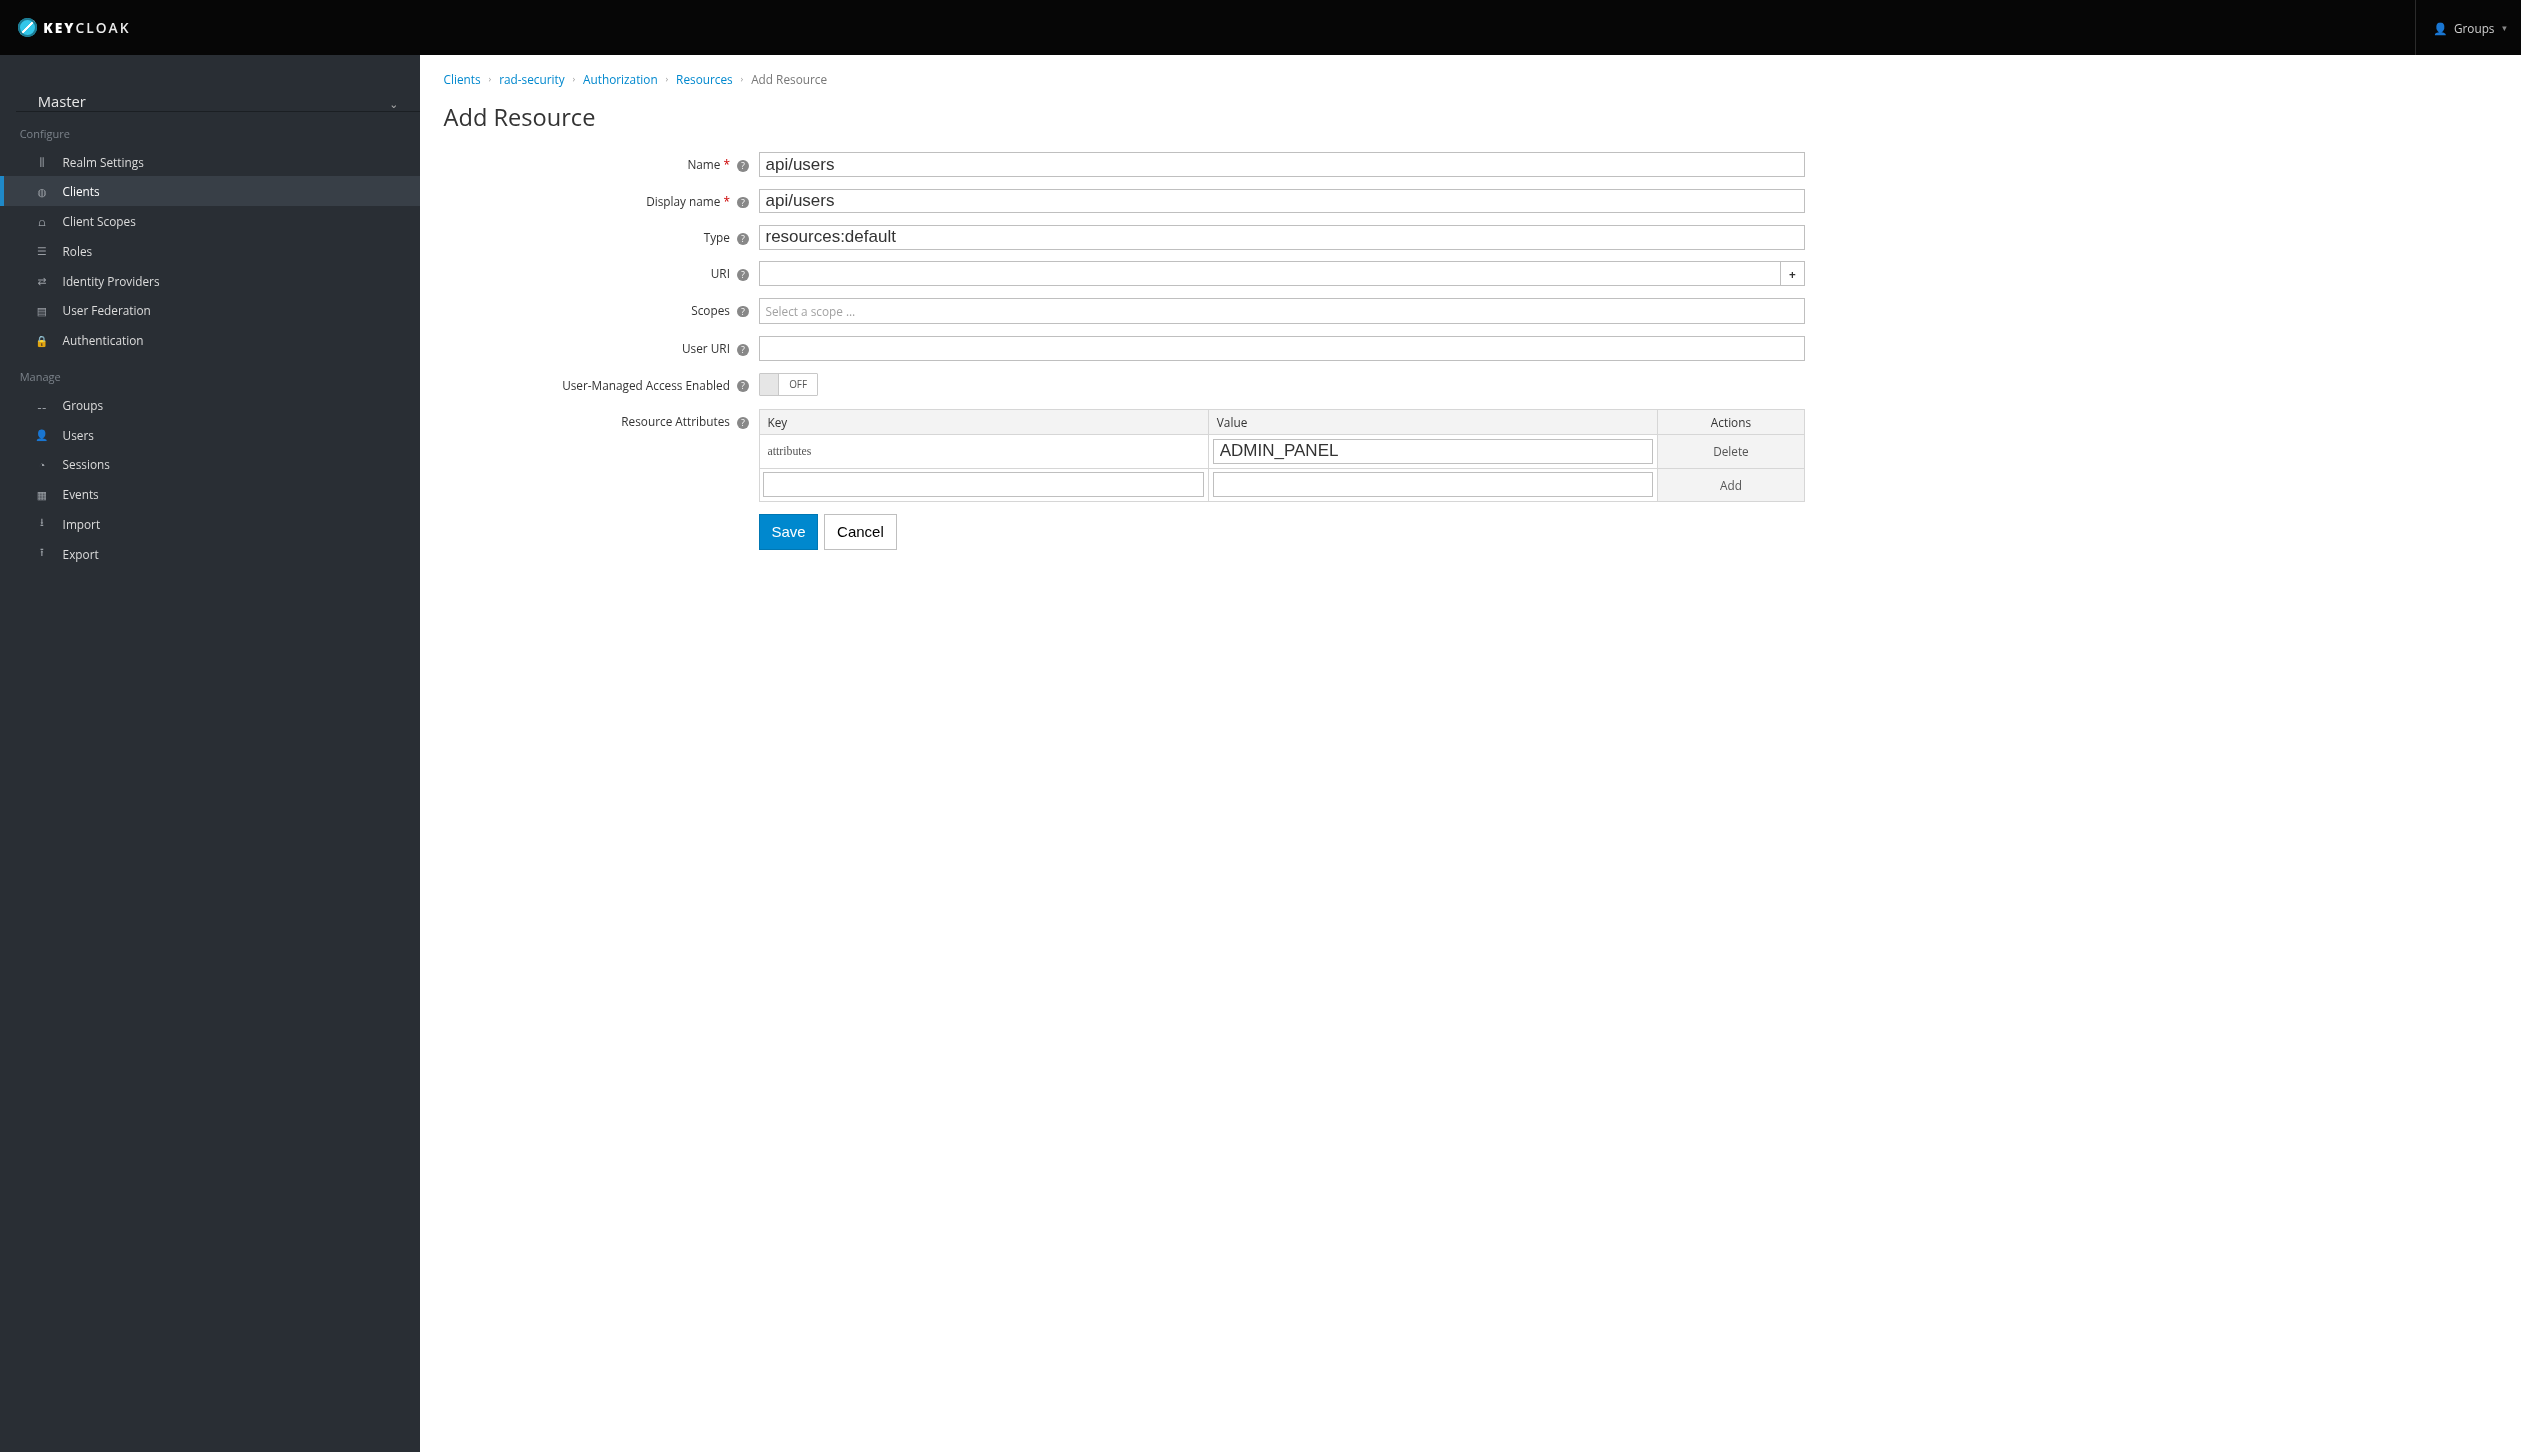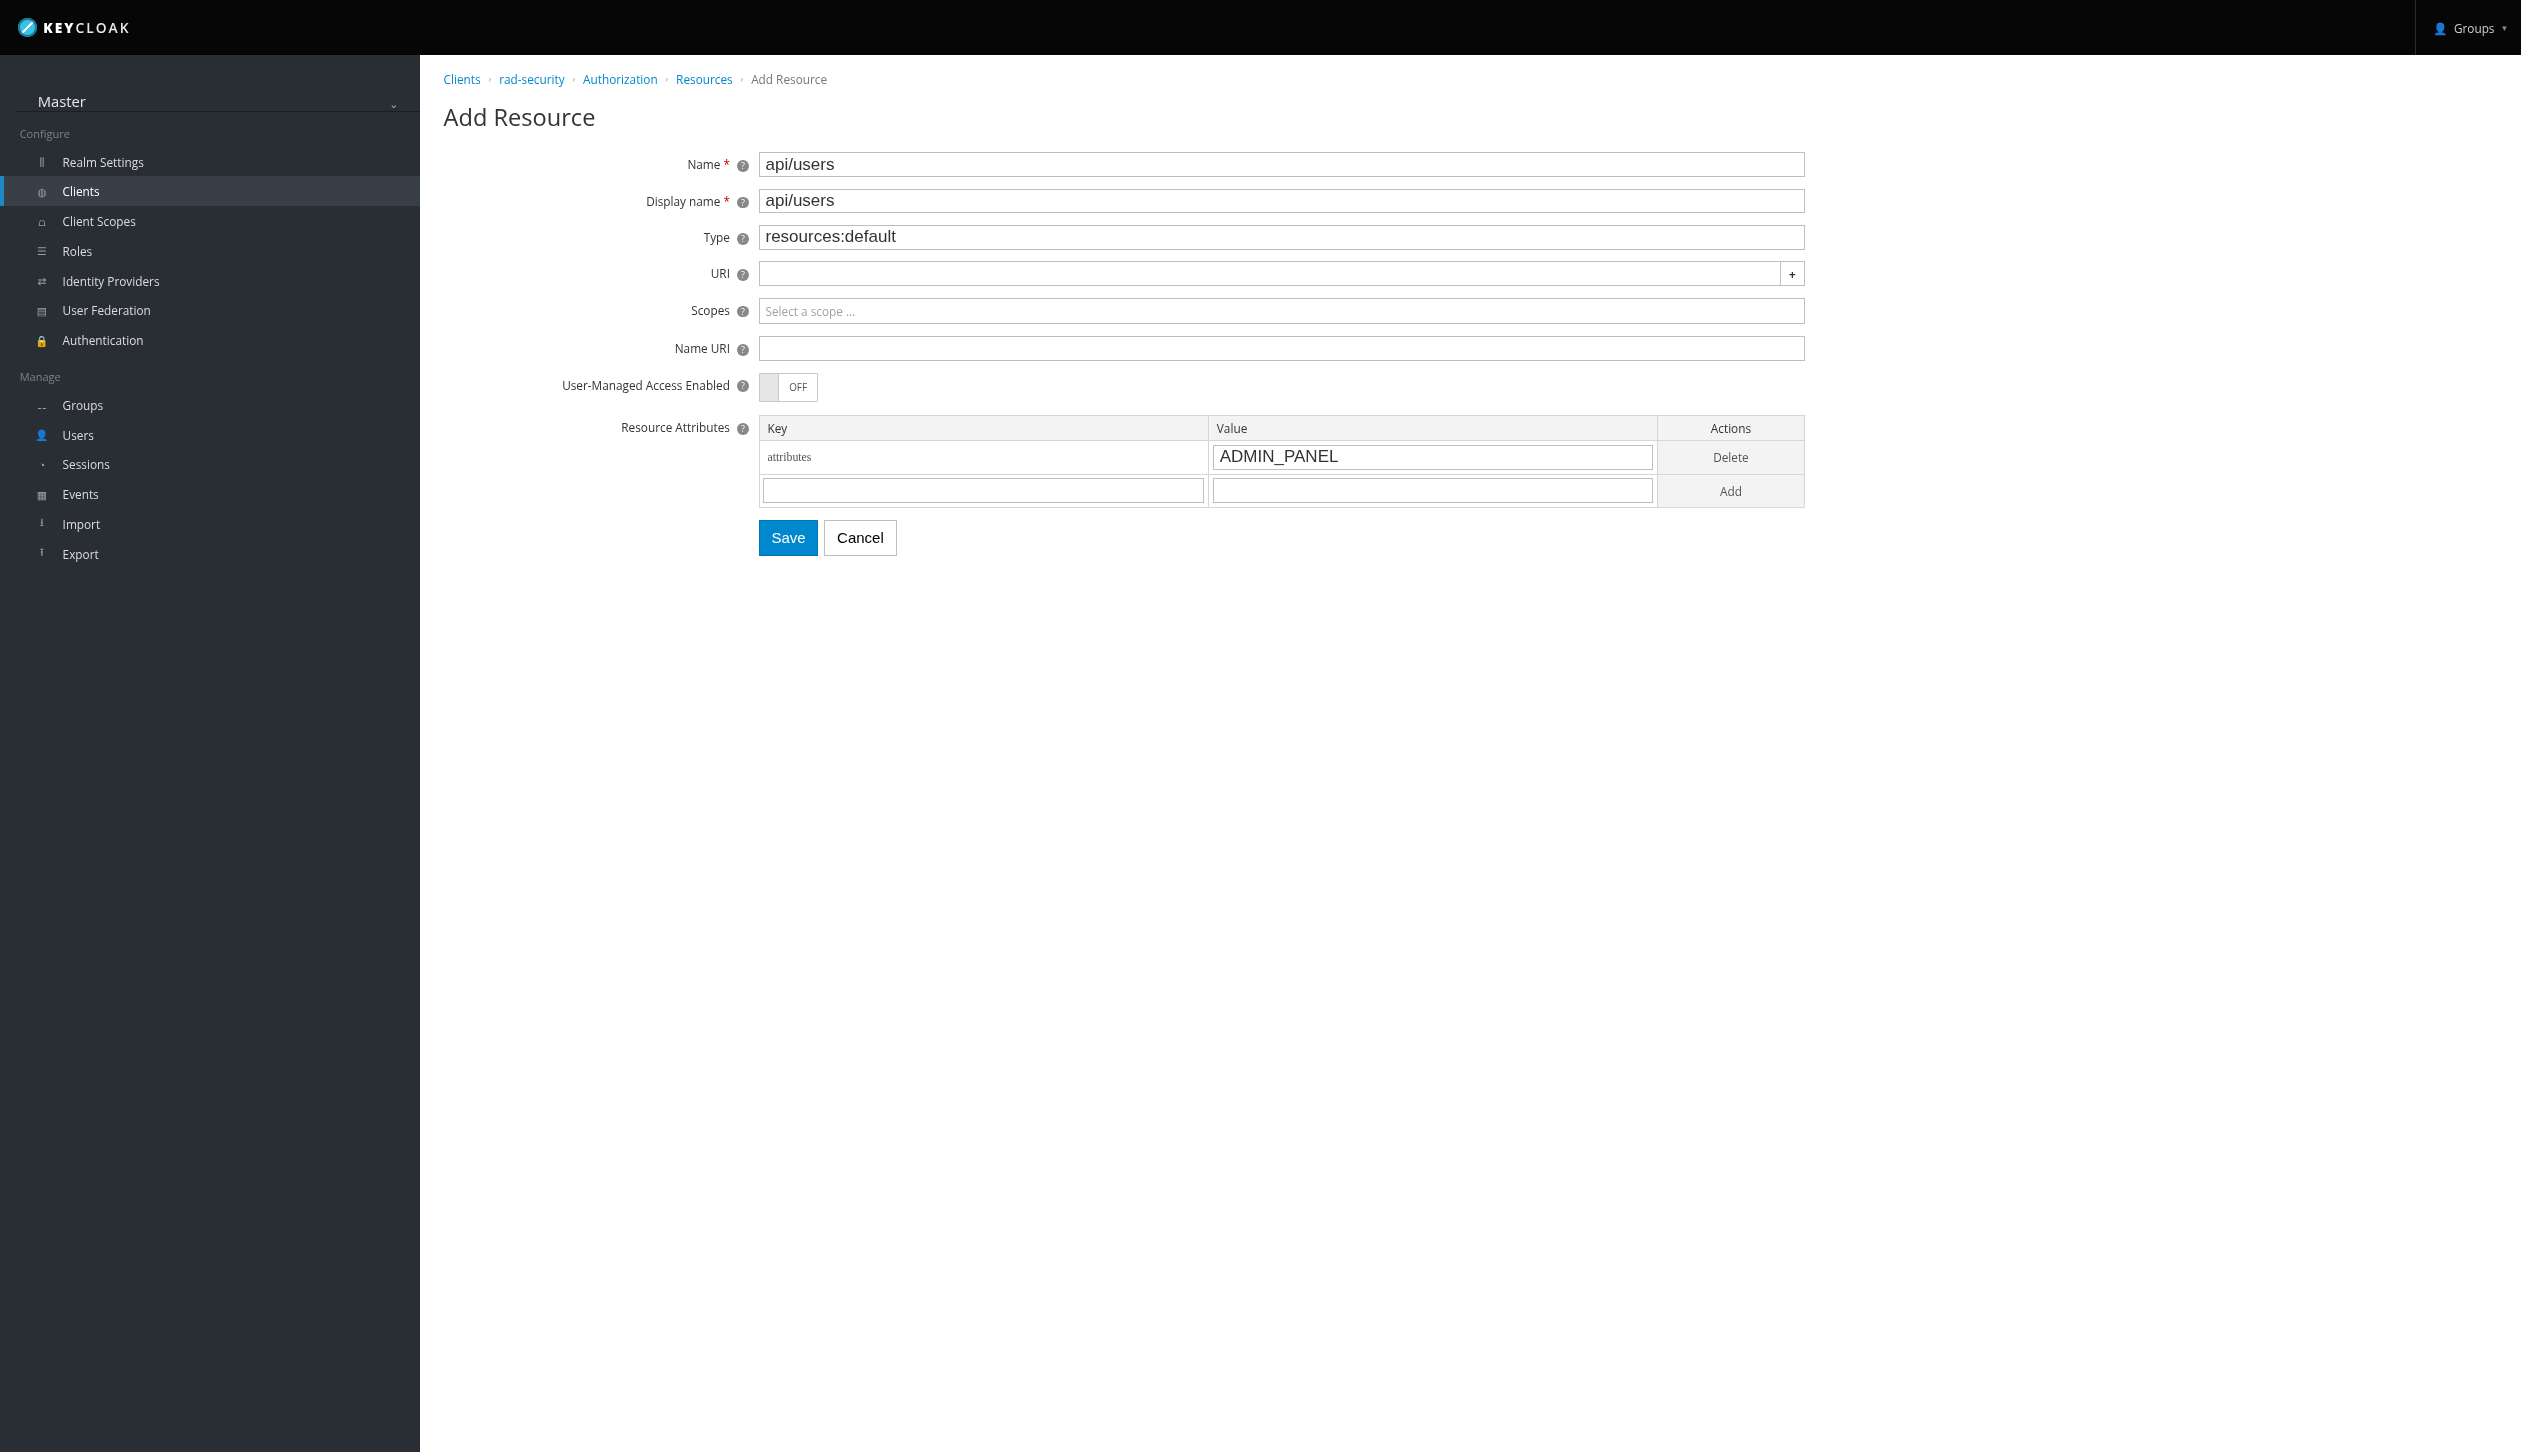--- a/index.html
+++ b/index.html
@@ -194,21 +194,21 @@
   border: 1px solid #bfbfbf;
   padding: 3.9px 5.9px;
   font-size: 11.8px;
   color: #a2a2a2;
   background: #fff;
 }
 
 
 .toggle {
   display: inline-flex;
-  height: 29px;
+  height: 23px;
   border: 1px solid #c8c8c8;
   border-radius: 1px;
   overflow: hidden;
   background: #fff;
 }
 .toggle .knob {
   width: 19.7px;
   background: #e6e6e6;
   border-right: 1px solid #c8c8c8;
 }
@@ -426,21 +426,21 @@
         </div>
         <div class="form-field">
           <div class="scope-input">
             <span>Select a scope …</span>
           </div>
         </div>
       </div>
 
       <div class="form-row">
         <div class="form-label">
-          <span>Name URI</span>
+          <span>User URI</span>
           <span class="help-ic">?</span>
         </div>
         <div class="form-field">
           <input type="text" value="" style="">
         </div>
       </div>
 
       <div class="form-row">
         <div class="form-label">
           <span>User-Managed Access Enabled</span>

